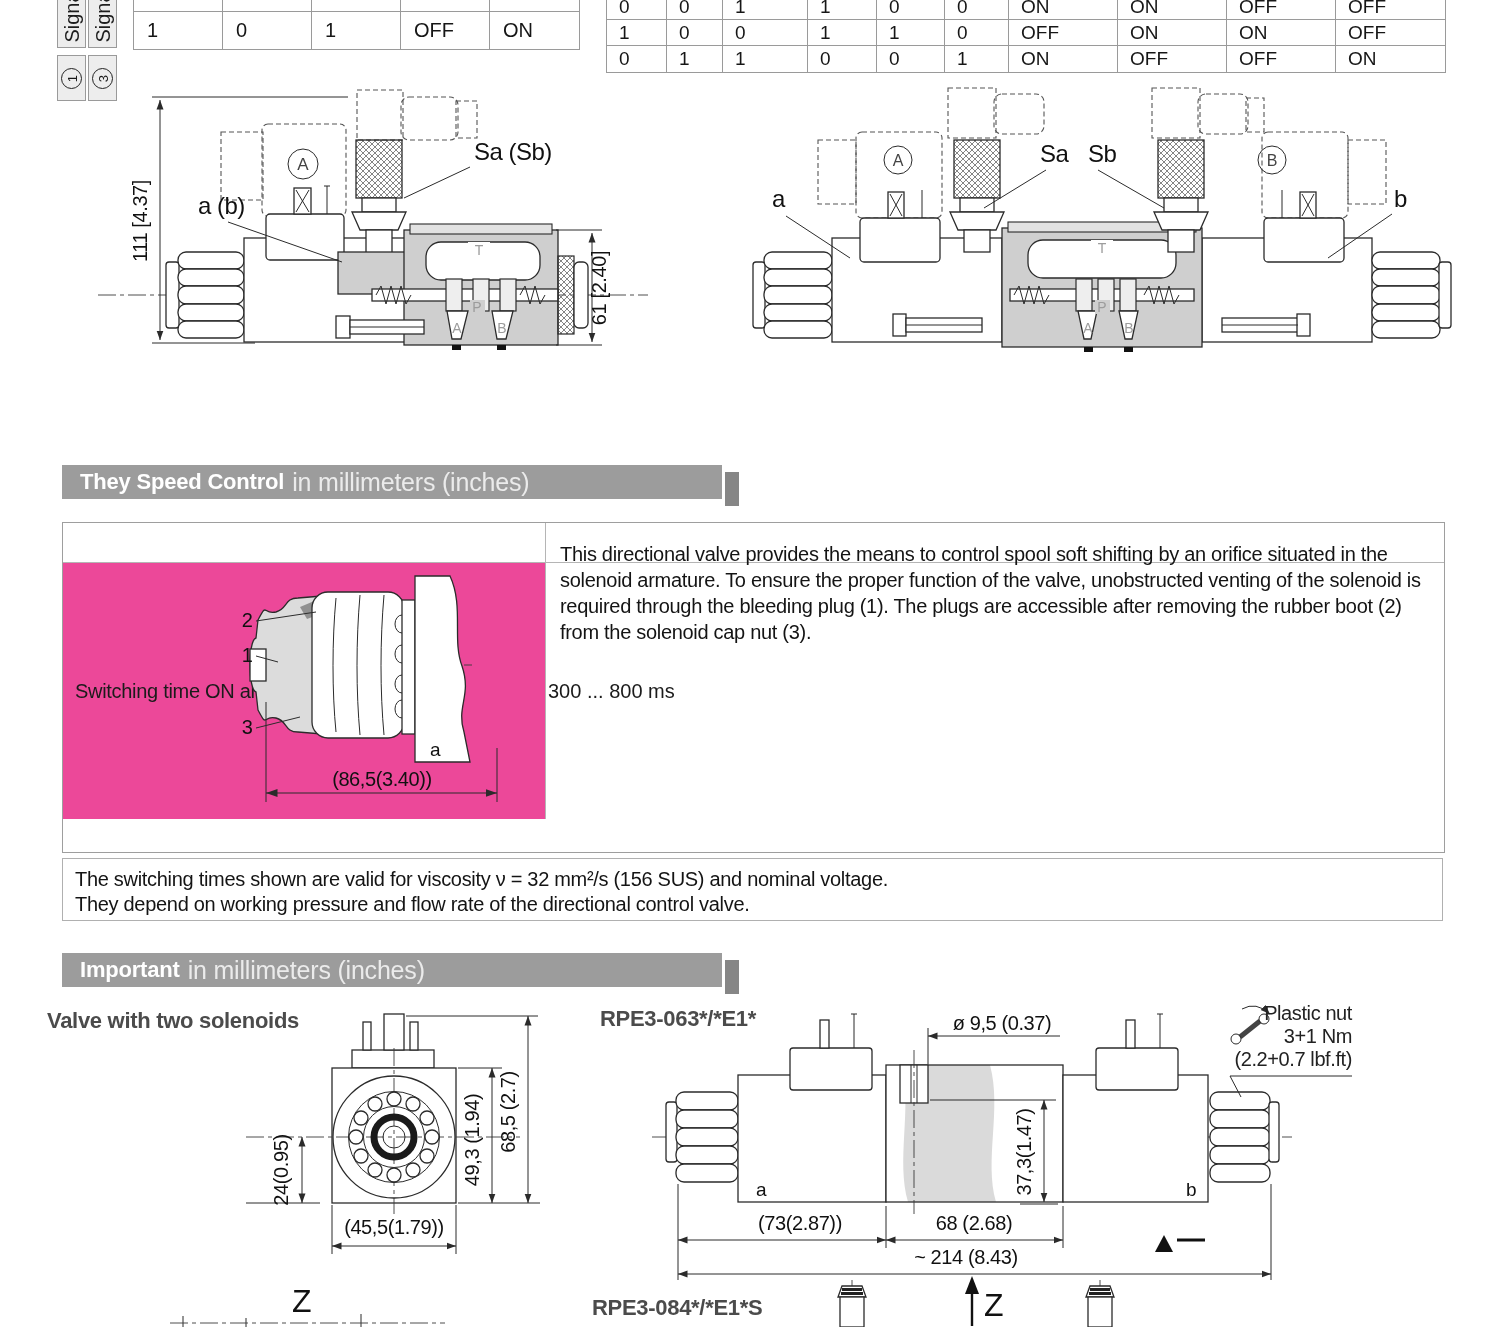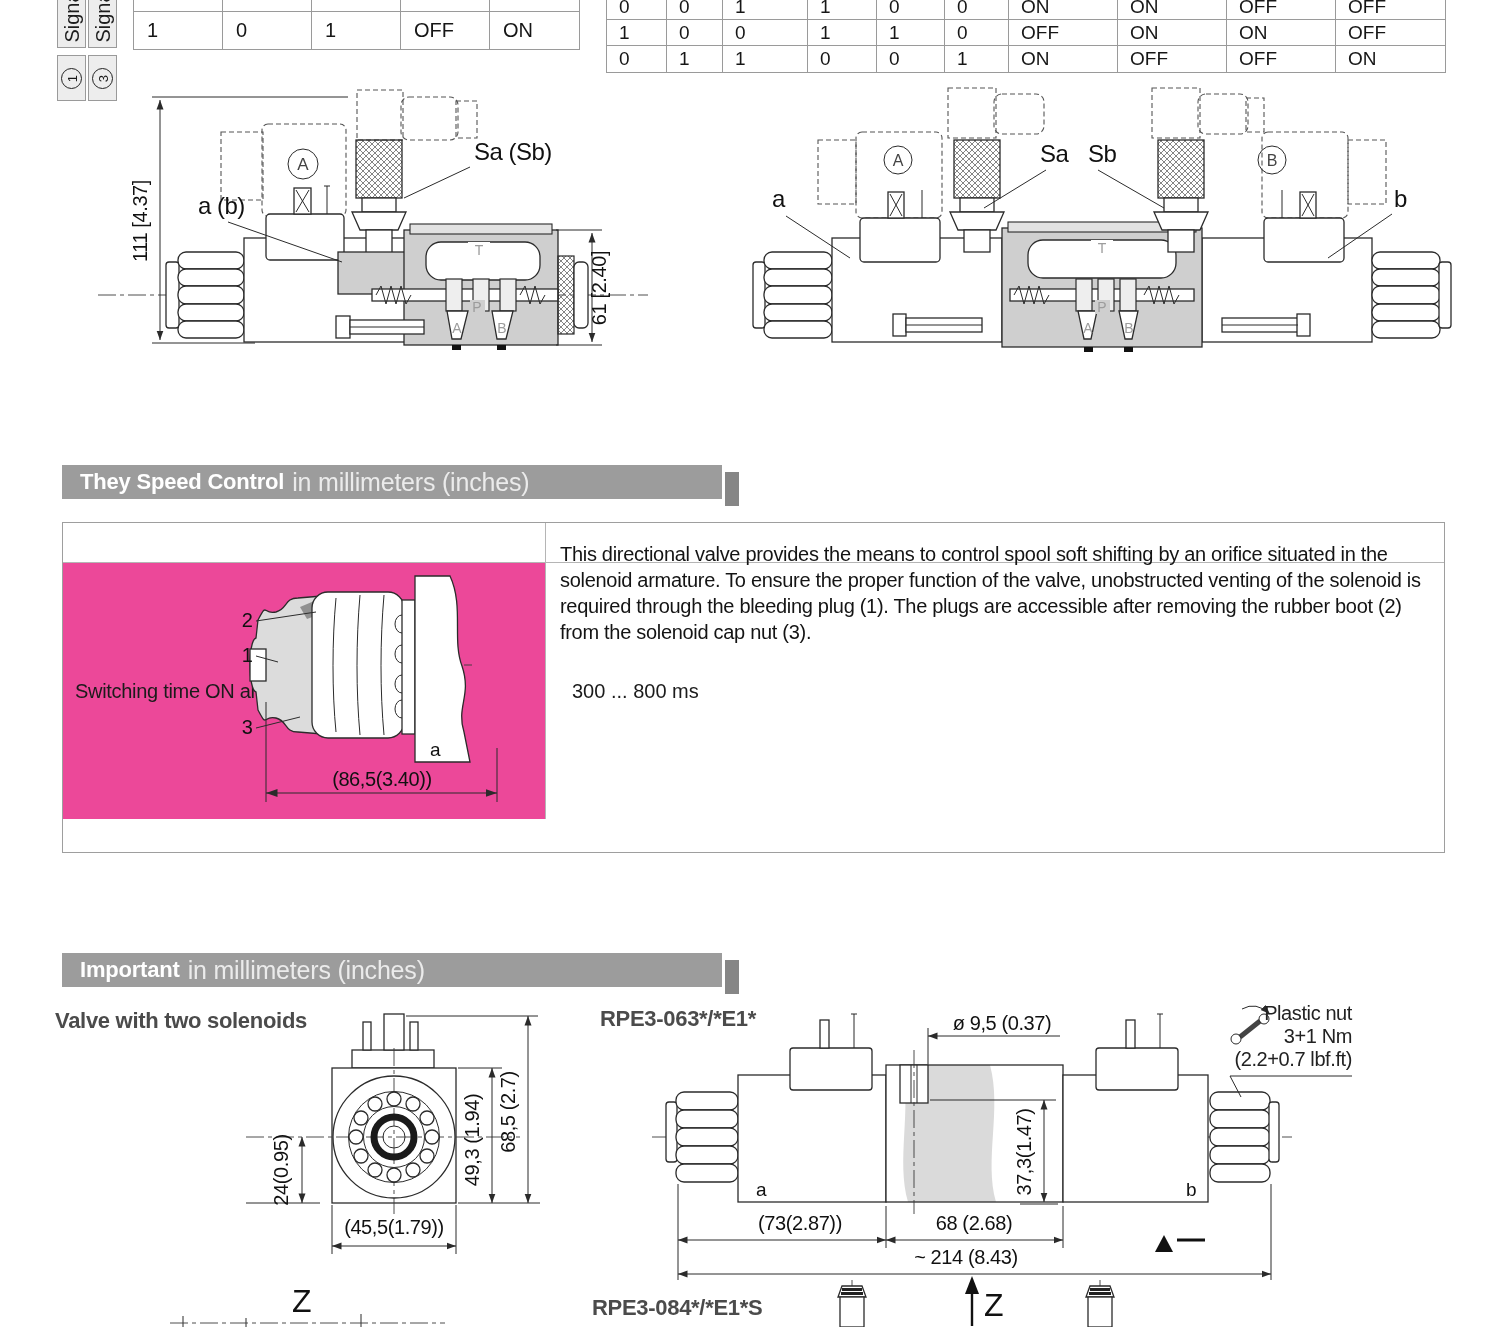--- a/index.html
+++ b/index.html
@@ -35,21 +35,21 @@
   .ssc-table{position:absolute;left:62px;top:522px;width:1381px;display:grid;
              grid-template-columns:483px 1fr;grid-template-rows:40px 256px 33px;
              border:1px solid #9e9e9e;background:#fff;box-sizing:content-box}
   .ssc-cell{border-right:1px solid #b5b5b5;border-bottom:1px solid #b5b5b5;box-sizing:border-box}
   .ssc-cell.last-col{border-right:0}
   .ssc-cell.last-row{border-bottom:0}
   .ssc-head{background:#ededed;display:flex;align-items:center;padding-left:12px;
             font-weight:bold;font-size:21px;color:#1f1f1f;letter-spacing:-0.3px}
   .ssc-gray{background:#ec4899;display:flex;align-items:center;padding-left:12px;
             font-size:20px;color:#1b1b1b;letter-spacing:-0.3px}
-  .ssc-val{display:flex;align-items:center;padding-left:26px;font-size:20px;color:#1b1b1b}
+  .ssc-val{display:flex;align-items:center;padding-left:2px;font-size:20px;color:#1b1b1b}
   .ssc-par{padding:18px 16px 0 14px;font-size:20px;line-height:26px;color:#141414;letter-spacing:-0.3px}
   .note-box{position:absolute;left:62px;top:858px;width:1381px;height:63px;border:1px solid #b0b0b0;
             box-sizing:border-box;padding:8px 0 0 12px;font-size:20px;line-height:25px;
             color:#141414;letter-spacing:-0.3px}
   
   .dim-label{position:absolute;font-weight:bold;font-size:22px;color:#4b4b4b;letter-spacing:-0.3px;white-space:nowrap}
   
   svg{overflow:visible}
   svg text{font-family:"Liberation Sans",sans-serif}
   .ln{stroke:#2b2b2b;stroke-width:1.3;fill:none}
@@ -377,20 +377,24 @@
     <text class="dt" x="247" y="734" text-anchor="middle">3</text>
     <line class="lnt" x1="256" y1="728" x2="300" y2="717"></line>
     <g>
       <line class="dim" x1="266" y1="702" x2="266" y2="802"></line>
       <line class="dim" x1="497" y1="748" x2="497" y2="802"></line>
       <line class="dim" x1="266" y1="793" x2="497" y2="793" marker-start="url(#cp-as)" marker-end="url(#cp-ae)"></line>
       <text class="dt" x="382" y="786" text-anchor="middle">(86,5(3.40))</text>
     </g>
   </svg>
 
+  <div class="note-box">
+    <div>The switching times shown are valid for viscosity ν = 32 mm²/s (156 SUS) and nominal voltage.</div>
+    <div>They depend on working pressure and flow rate of the directional control valve.</div>
+  </div>
 
   <div class="hbar" style="left:62px;top:953px">
     <div class="hbar-main">
       <span class="hbar-title">Important</span>
       <span class="hbar-sub">in millimeters (inches)</span>
     </div>
     <div class="hbar-tab"></div>
   </div>
 
   <svg class="abs" style="left:0;top:1008px" width="1500" height="319" viewBox="0 1008 1500 319">
@@ -552,17 +556,17 @@
       <g>
         <line class="cl" x1="1100" y1="1280" x2="1100" y2="1327"></line>
         <polygon class="fw" points="1086,1297 1114,1297 1110,1286 1090,1286"></polygon>
         <rect x="1090" y="1288" width="20" height="3" fill="#222"></rect>
         <rect x="1089" y="1292" width="22" height="3" fill="#222"></rect>
         <rect class="fw" x="1088" y="1297" width="24" height="30"></rect>
       </g>
     </g>
   </svg>
 
-  <div class="dim-label" style="left:55px;top:1008px">Valve with two solenoids</div>
+  <div class="dim-label" style="left:47px;top:1008px">Valve with two solenoids</div>
   <div class="dim-label" style="left:600px;top:1006px">RPE3-063*/*E1*</div>
   <div class="dim-label" style="left:592px;top:1295px">RPE3-084*/*E1*S</div>
 
 </div>
 
 </body></html>

